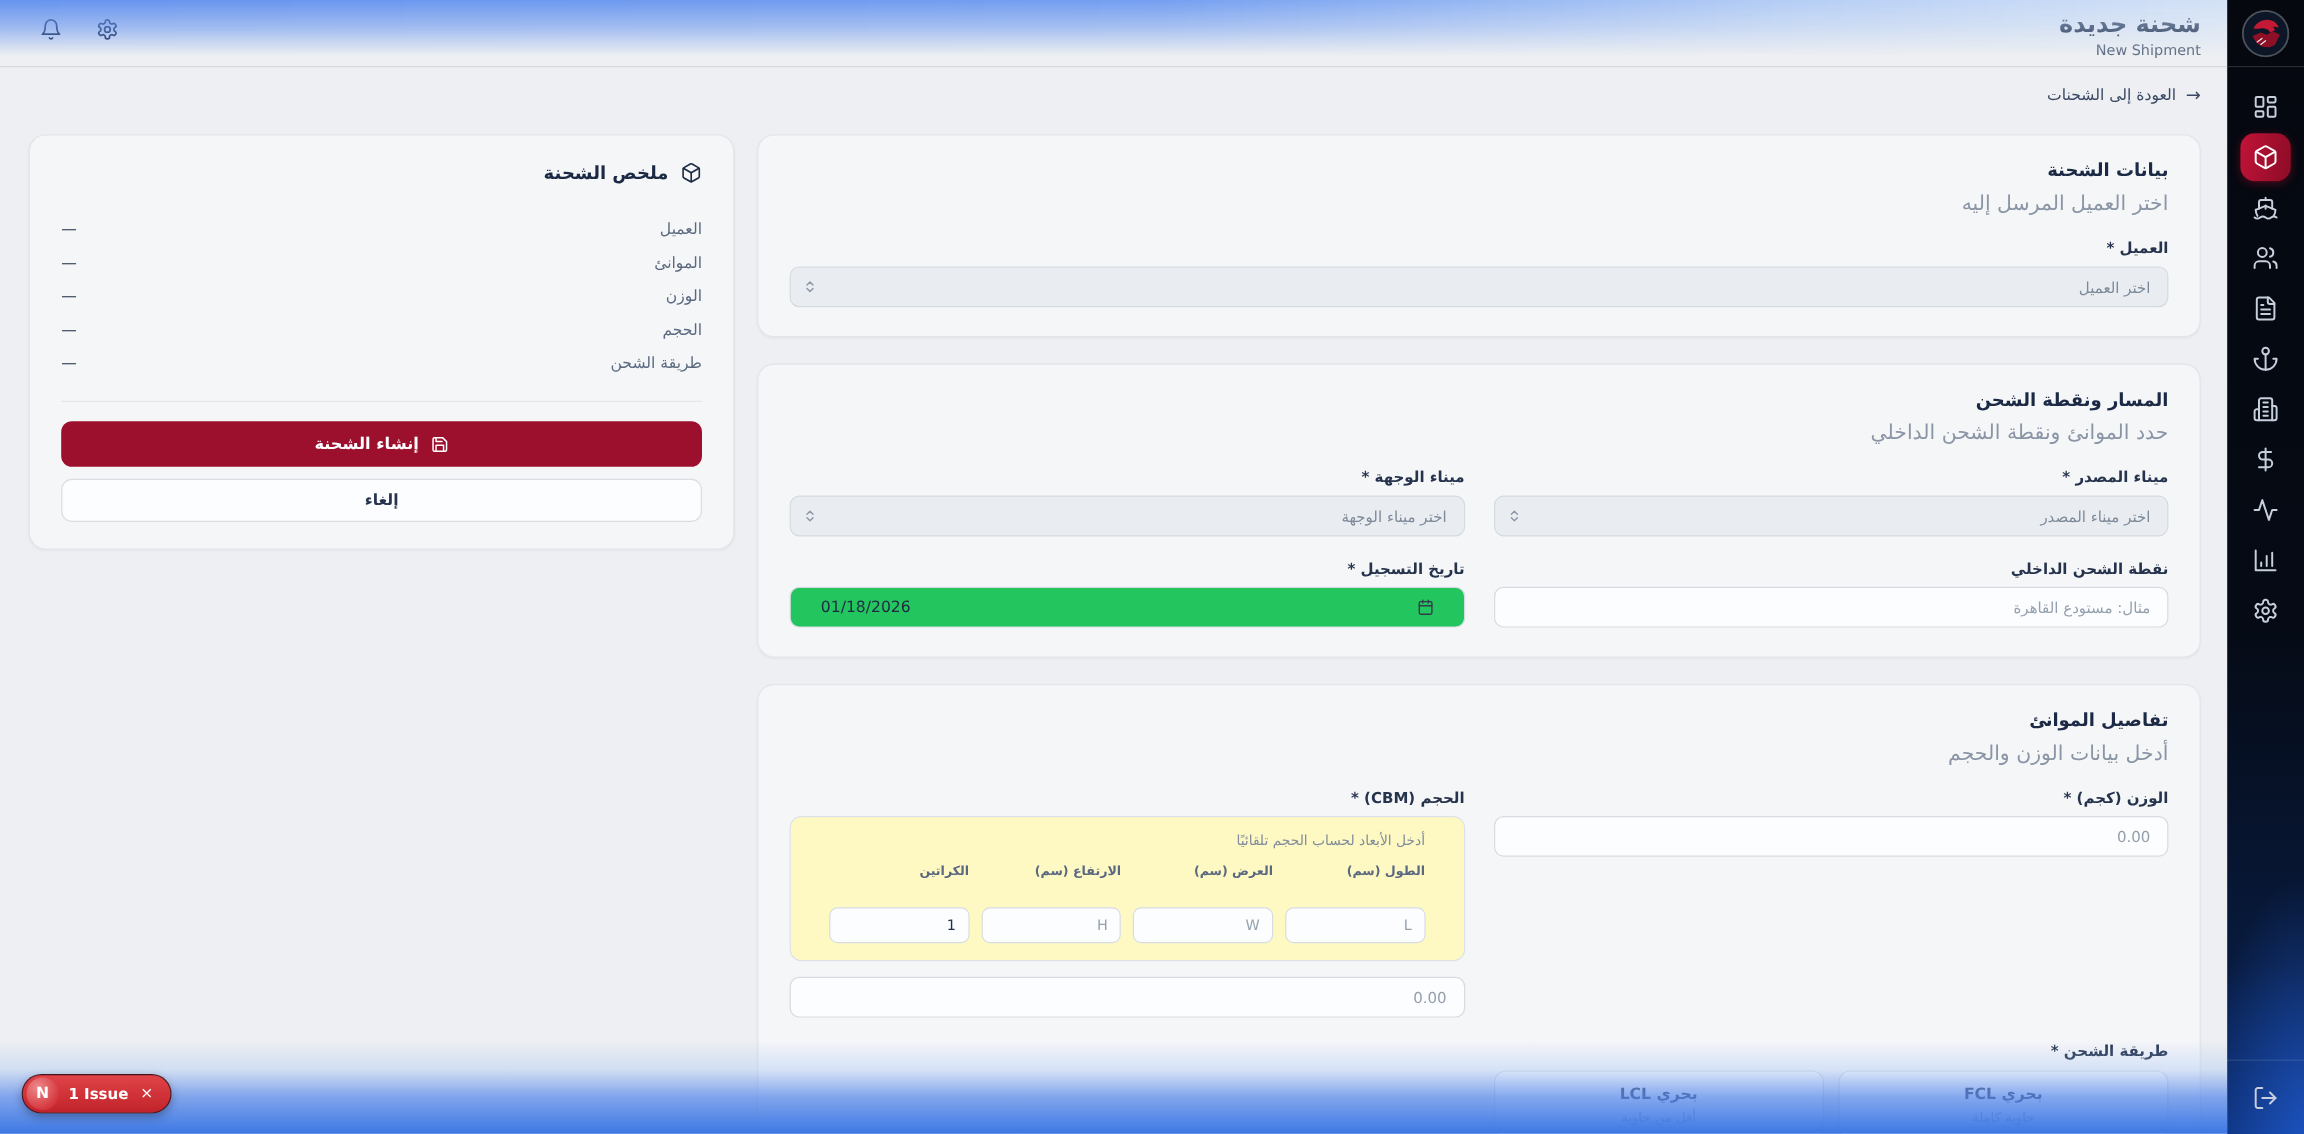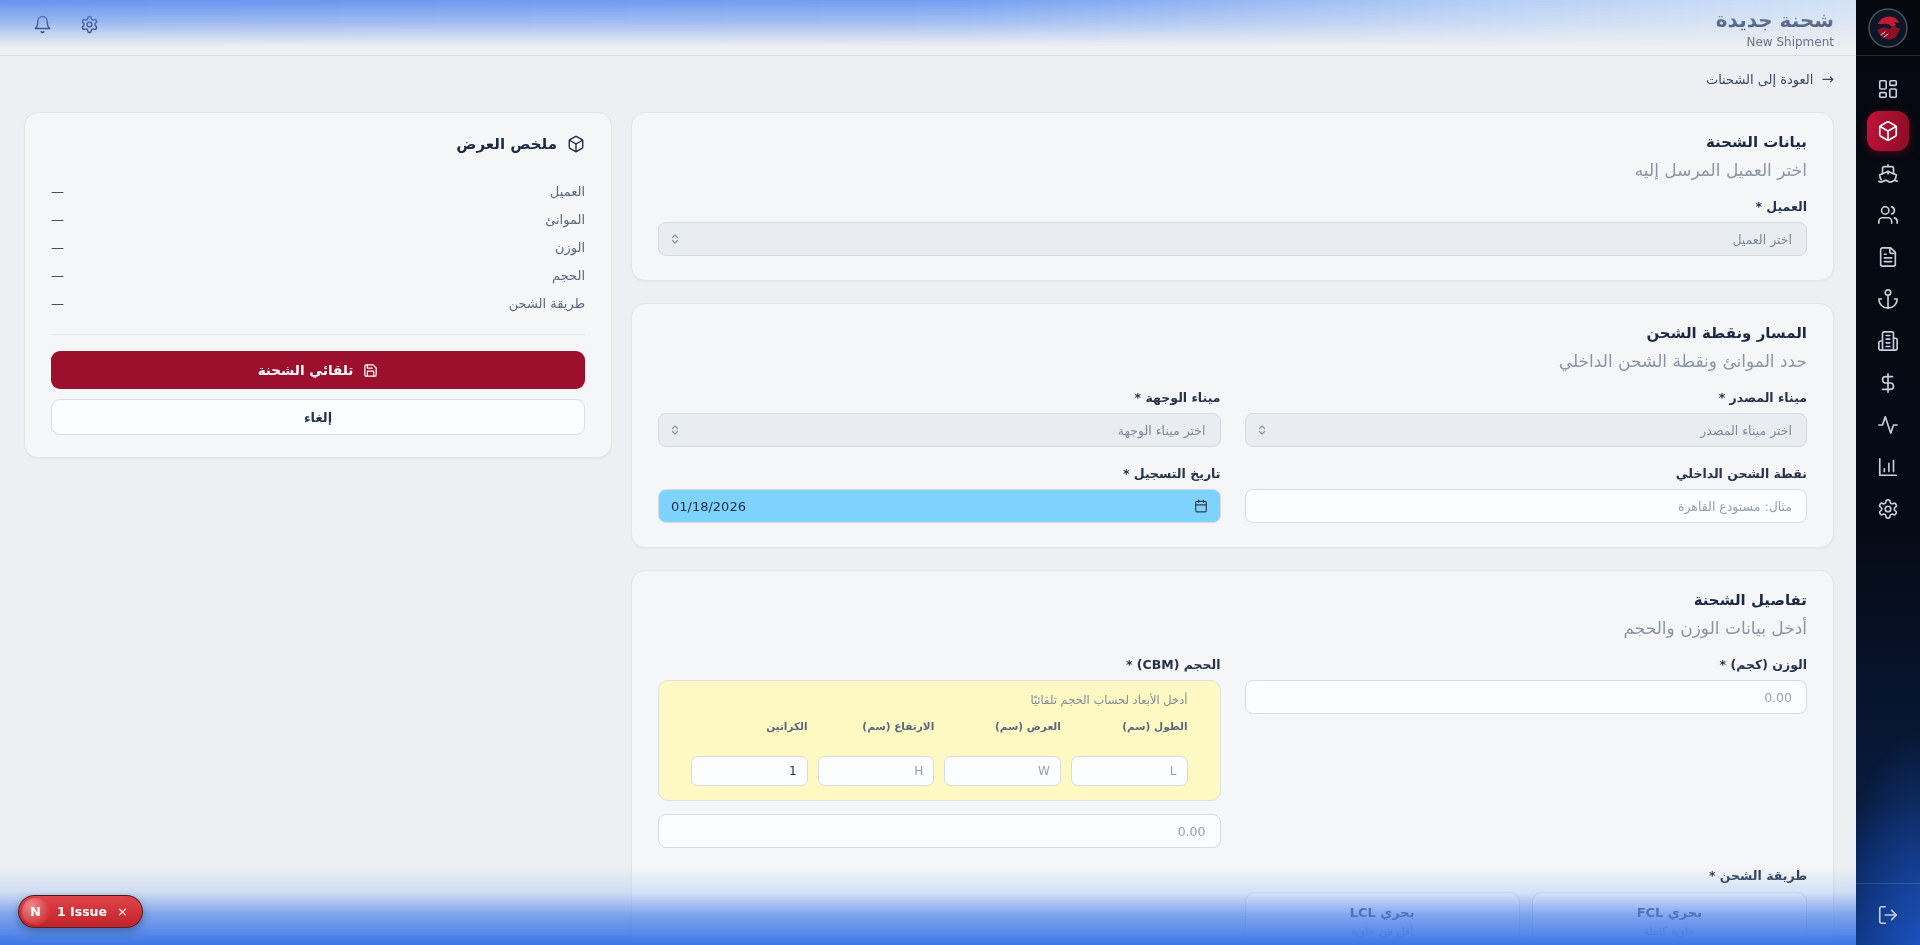--- a/index.html
+++ b/index.html
@@ -60,23 +60,23 @@
   }
   .select .chev { position:absolute; left:10px; color:#8d97a5; }
 
   .tinput {
     height:34px; width:100%; background:#fcfdfe; border:1px solid #d7dce2; border-radius:8px;
     padding:0 14px; font-size:12.5px; color:#22304a; font-family:inherit; outline:none;
   }
   .tinput::placeholder { color:#95a0ae; }
 
   .dateinput {
-    height:34px; background:#7dd3fc; border:1px solid #d7dce2; border-radius:8px;
+    height:34px; background:#22c55e; border:1px solid #d7dce2; border-radius:8px;
     display:flex; align-items:center; justify-content:space-between; direction:ltr;
-    padding:0 12px; font-size:13px; color:#1f2b42; cursor:pointer;
+    padding:0 25px; font-size:13px; color:#1f2b42; cursor:pointer;
   }
   .dateinput .cal { color:#333c4c; }
 
   .grid2 { display:grid; grid-template-columns:1fr 1fr; column-gap:24px; align-items:start; }
 
   .dims { background:#fef9c3; border:1px solid #dde2e7; border-radius:10px; padding:12px 32px 14px; }
   .dims-hint { font-size:11.5px; color:#808c9b; }
   .dims-grid { display:grid; grid-template-columns:repeat(4,1fr); gap:10px; margin-top:13px; }
   .dim-label { display:block; font-size:10.5px; font-weight:600; color:#5a6880; margin-bottom:24px; }
   .dim-input {
@@ -334,21 +334,21 @@
                     <rect x="3" y="4" width="18" height="18" rx="2"></rect>
                     <path d="M16 2v4M8 2v4M3 10h18"></path>
                   </svg>
               </span>
             </div>
           </div>
         </div>
       </section>
 
       <section class="card">
-        <div class="card-title">تفاصيل الشحنة</div>
+        <div class="card-title">تفاصيل الموانئ</div>
         <div class="card-sub">أدخل بيانات الوزن والحجم</div>
         <div class="grid2">
           <div>
             <label class="f-label">الوزن (كجم) *</label>
             <input class="tinput" type="text" placeholder="0.00" style="">
           </div>
           <div>
             <label class="f-label">الحجم (CBM) *</label>
             <div class="dims">
               <div class="dims-hint">أدخل الأبعاد لحساب الحجم تلقائيًا</div>
@@ -395,21 +395,21 @@
     </div>
 
     <aside>
       <section class="card sum-card">
         <div class="sum-title-row">
           <svg class="ic" width="18" height="18" viewBox="0 0 24 24" style="color:#1b2944">
               <path d="M21 8a2 2 0 0 0-1-1.73l-7-4a2 2 0 0 0-2 0l-7 4A2 2 0 0 0 3 8v8a2 2 0 0 0 1 1.73l7 4a2 2 0 0 0 2 0l7-4A2 2 0 0 0 21 16Z"></path>
               <path d="M3.3 7 12 12l8.7-5"></path>
               <path d="M12 22V12"></path>
             </svg>
-          <span>ملخص العرض</span>
+          <span>ملخص الشحنة</span>
         </div>
         <div class="sum-rows">
           <div class="sum-row">
             <span class="lbl">العميل</span>
             <span class="val">—</span>
           </div>
           <div class="sum-row">
             <span class="lbl">الموانئ</span>
             <span class="val">—</span>
           </div>
@@ -426,21 +426,21 @@
             <span class="val">—</span>
           </div>
         </div>
         <div class="sum-divider"></div>
         <button class="btn-create">
           <svg class="ic" width="15" height="15" viewBox="0 0 24 24" style="stroke-width:2">
               <path d="M19 21H5a2 2 0 0 1-2-2V5a2 2 0 0 1 2-2h11l5 5v11a2 2 0 0 1-2 2z"></path>
               <path d="M17 21v-8H7v8"></path>
               <path d="M7 3v5h8"></path>
             </svg>
-          <span>تلقائي الشحنة</span>
+          <span>إنشاء الشحنة</span>
         </button>
         <button class="btn-cancel">
           <span>إلغاء</span>
         </button>
       </section>
     </aside>
 
   </div>
 </div>
 

